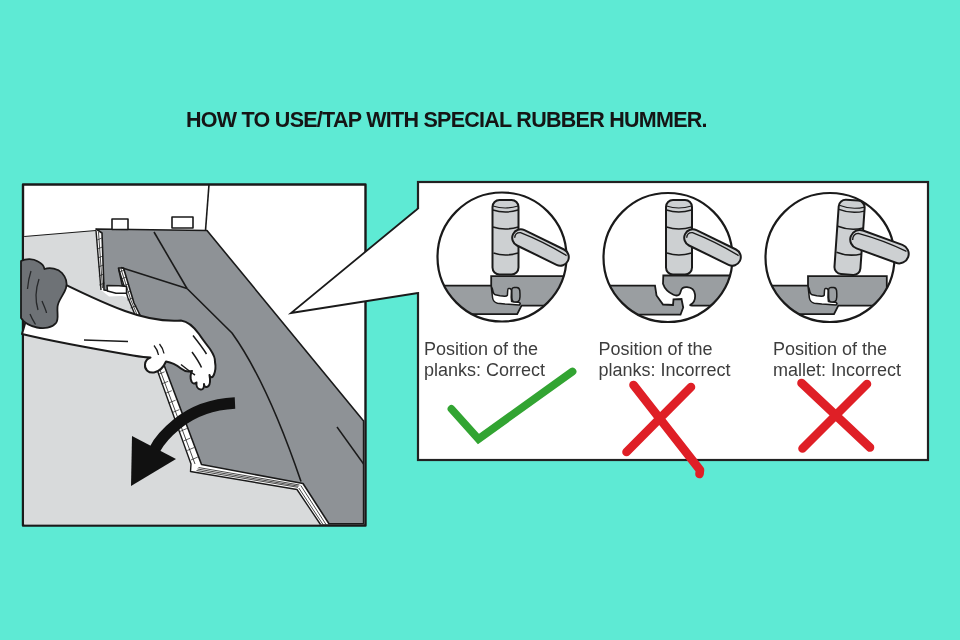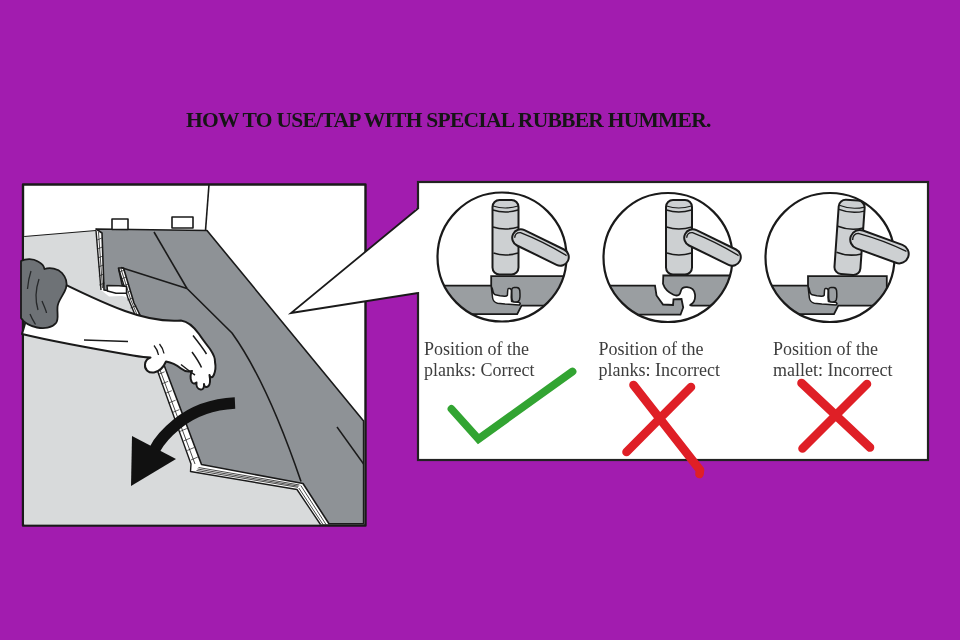--- a/index.html
+++ b/index.html
@@ -1,17 +1,17 @@
 <!DOCTYPE html>
 <html><head>
 <meta charset="utf-8">
 <style>
   html,body{margin:0;padding:0;background:#ffffff;}
-  #page{position:relative;width:960px;height:640px;background:#a21caf;overflow:hidden;
-        font-family:Liberation Serif, serif;}
+  #page{position:relative;width:960px;height:640px;background:#5eead4;overflow:hidden;
+        font-family:Liberation Sans, sans-serif;}
 </style>
 </head>
 <body>
 <div id="page">
 <svg width="960" height="640" viewBox="0 0 960 640">
 
   <text x="186" y="127" font-size="21.5" font-weight="bold" fill="#151515" letter-spacing="-0.73">HOW TO USE/TAP WITH SPECIAL RUBBER HUMMER.</text>
 
   <g stroke-linejoin="round">
     <rect x="23" y="184.5" width="342.5" height="341" fill="#ffffff" stroke="#1a1a1a" stroke-width="2.4"></rect>

